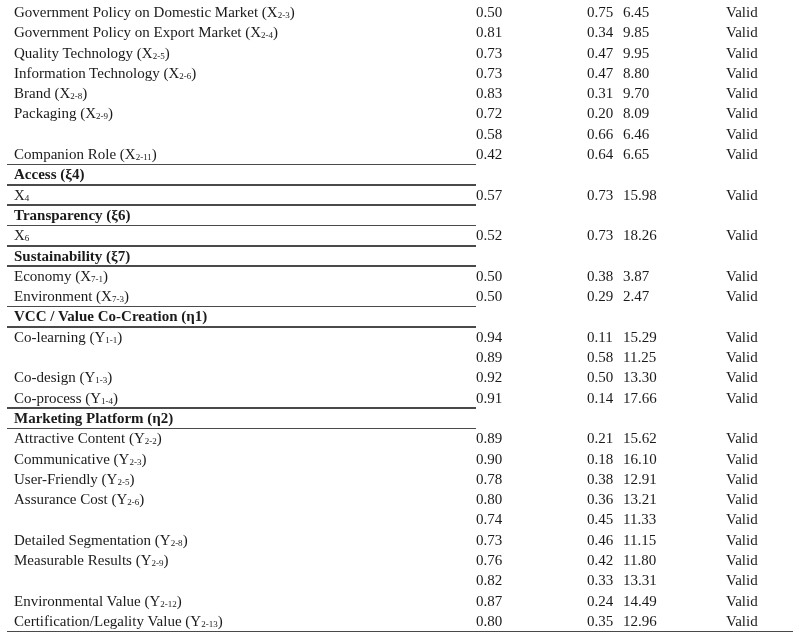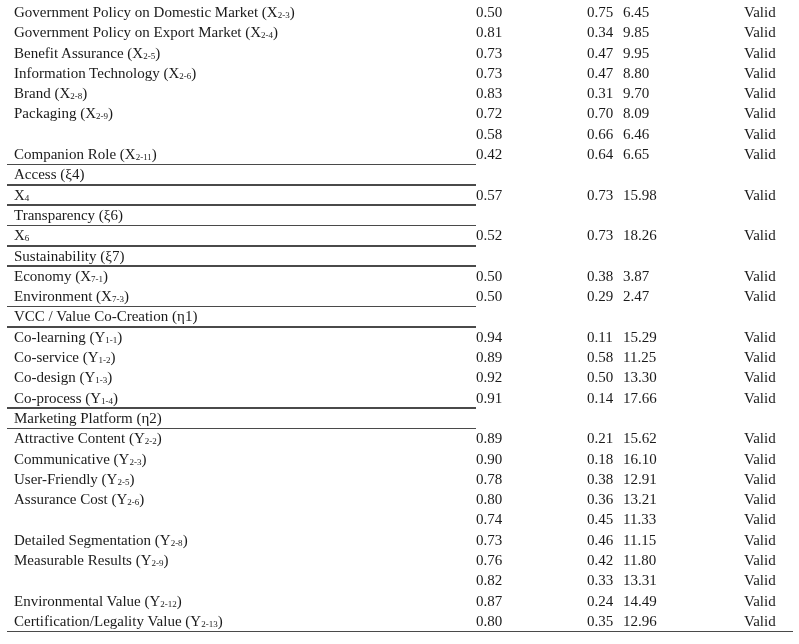--- a/index.html
+++ b/index.html
@@ -6,25 +6,25 @@
   body {
     width: 799px; height: 644px; overflow: hidden; position: relative;
     font-family: "Liberation Serif", "DejaVu Serif", serif;
     font-size: 15px; color: #1a1a1a;
   }
   #tbl { position: absolute; left: 0; top: 2px; width: 799px; }
   .row {
     position: relative; height: 20.3px; line-height: 20.3px; white-space: nowrap;
   }
   .row .lbl { position: absolute; left: 14px; }
-  .row.group .lbl { font-weight: normal; text-align: right; }
+  .row.group .lbl { font-weight: bold; text-align: right; }
   .row .c1 { position: absolute; left: 476px; }
   .row .c2 { position: absolute; left: 587px; }
   .row .c3 { position: absolute; left: 623px; text-align: center; }
-  .row .c4 { position: absolute; left: 726px; margin-left: 18px; }
+  .row .c4 { position: absolute; left: 726px; }
   .rule-bottom::after {
     content: ""; position: absolute; left: 7px; width: 469px; bottom: -1px;
     height: 1.6px; background: #4a4a4a;
   }
   .rule-full::after {
     content: ""; position: absolute; left: 7px; width: 786px; bottom: -1px;
     height: 1.6px; background: #4a4a4a;
   }
   sub { font-size: 9px; vertical-align: -1px; line-height: 0; }
 </style>
@@ -41,21 +41,21 @@
       <span class="c4">Valid</span>
     </div>
   <div class="row">
       <span class="lbl"><span>Government Policy on Export Market (X</span><sub>2-4</sub><span>)</span></span>
       <span class="c1">0.81</span>
       <span class="c2">0.34</span>
       <span class="c3">9.85</span>
       <span class="c4">Valid</span>
     </div>
   <div class="row">
-      <span class="lbl"><span>Benefit Assurance (X</span><sub>2-5</sub><span>)</span></span>
+      <span class="lbl"><span>Quality Technology (X</span><sub>2-5</sub><span>)</span></span>
       <span class="c1">0.73</span>
       <span class="c2">0.47</span>
       <span class="c3">9.95</span>
       <span class="c4">Valid</span>
     </div>
   <div class="row">
       <span class="lbl"><span>Information Technology (X</span><sub>2-6</sub><span>)</span></span>
       <span class="c1">0.73</span>
       <span class="c2">0.47</span>
       <span class="c3">8.80</span>
@@ -64,21 +64,21 @@
   <div class="row">
       <span class="lbl"><span>Brand (X</span><sub>2-8</sub><span>)</span></span>
       <span class="c1">0.83</span>
       <span class="c2">0.31</span>
       <span class="c3">9.70</span>
       <span class="c4">Valid</span>
     </div>
   <div class="row">
       <span class="lbl"><span>Packaging (X</span><sub>2-9</sub><span>)</span></span>
       <span class="c1">0.72</span>
-      <span class="c2">0.70</span>
+      <span class="c2">0.20</span>
       <span class="c3">8.09</span>
       <span class="c4">Valid</span>
     </div>
   <div class="row">
       <span class="c1">0.58</span>
       <span class="c2">0.66</span>
       <span class="c3">6.46</span>
       <span class="c4">Valid</span>
     </div>
   <div class="row rule-bottom">
@@ -133,21 +133,20 @@
       <span class="lbl">VCC / Value Co-Creation (η1)</span>
     </div>
   <div class="row">
       <span class="lbl"><span>Co-learning (Y</span><sub>1-1</sub><span>)</span></span>
       <span class="c1">0.94</span>
       <span class="c2">0.11</span>
       <span class="c3">15.29</span>
       <span class="c4">Valid</span>
     </div>
   <div class="row">
-      <span class="lbl"><span>Co-service (Y</span><sub>1-2</sub><span>)</span></span>
       <span class="c1">0.89</span>
       <span class="c2">0.58</span>
       <span class="c3">11.25</span>
       <span class="c4">Valid</span>
     </div>
   <div class="row">
       <span class="lbl"><span>Co-design (Y</span><sub>1-3</sub><span>)</span></span>
       <span class="c1">0.92</span>
       <span class="c2">0.50</span>
       <span class="c3">13.30</span>

